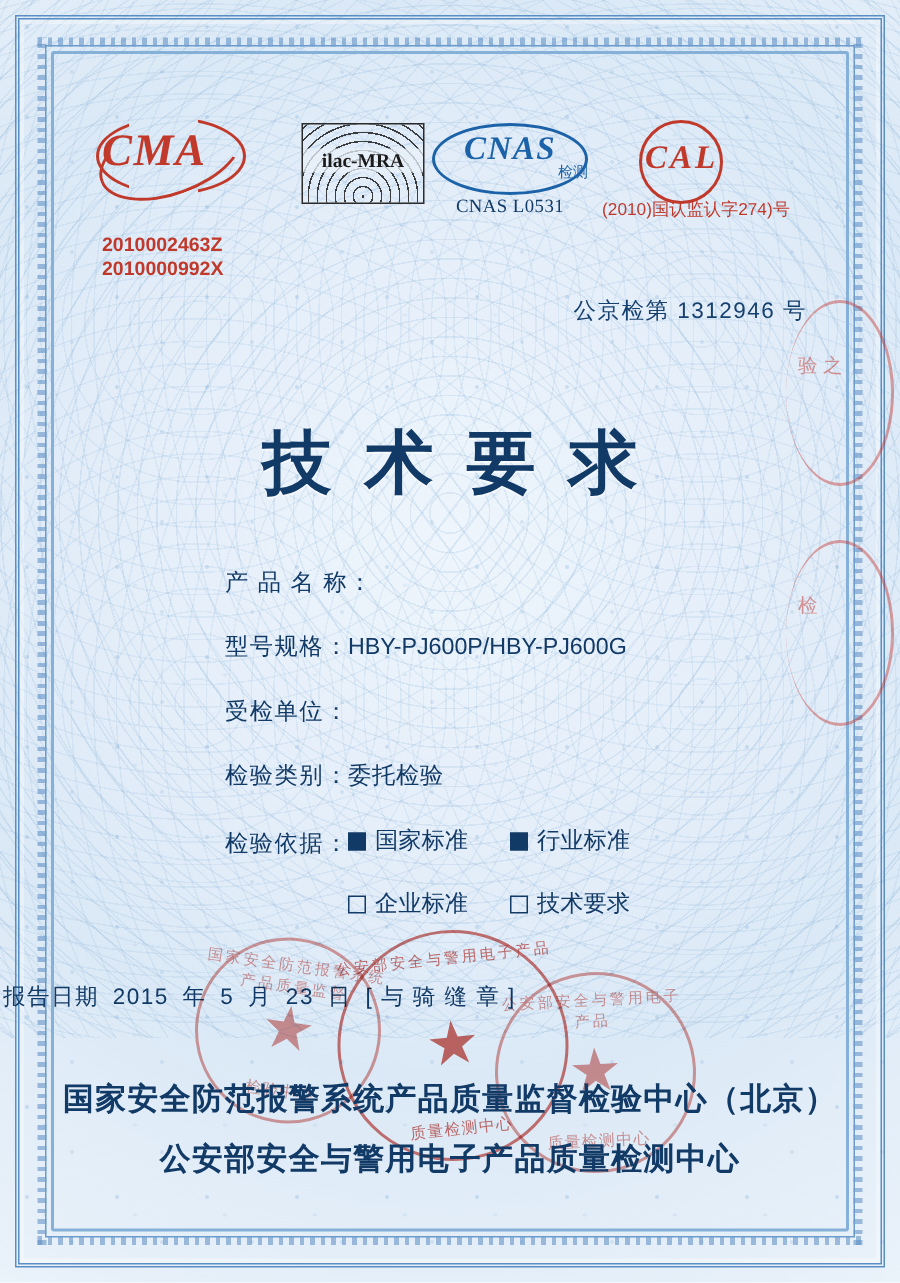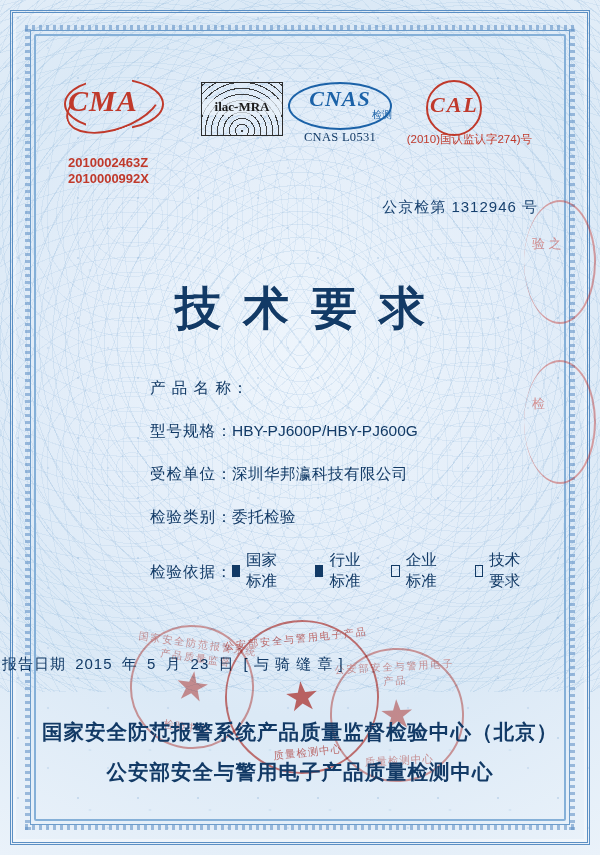--- a/index.html
+++ b/index.html
@@ -211,21 +211,21 @@
     font-style: italic;
     font-weight: bold;
     font-size: 22px;
     color: #c0392b;
     letter-spacing: 2px;
   }
   .cal-code {
     position: absolute;
     left: -24px; top: 50px;
     width: 136px;
-    text-align: right;
+    text-align: center;
     font-size: 11.5px;
     color: #c0392b;
   }
 
   .cma-codes {
     position: absolute;
     left: 68px;
     top: 155px;
     font-family: "Liberation Sans", sans-serif;
     font-size: 13px;
@@ -289,21 +289,21 @@
   }
 
   .field-row-checks {
     display: flex;
     align-items: baseline;
     font-size: 15.5px;
     color: #123a66;
   }
   .checks {
     display: flex;
-    flex-direction: row;
+    flex-direction: column;
     gap: 21px;
     align-items: center;
   }
   .check-line {
     display: flex;
     gap: 28px;
   }
   .check-item {
     display: flex;
     align-items: center;
@@ -487,21 +487,20 @@
 
       <div class="field-row">
         <span class="field-label">型号规格</span>
         <span class="field-colon">：</span>
         <span class="field-value mono">HBY-PJ600P/HBY-PJ600G</span>
       </div>
 
       <div class="field-row">
         <span class="field-label">受检单位</span>
         <span class="field-colon">：</span>
-        <span class="field-value">深圳华邦瀛科技有限公司</span>
       </div>
 
       <div class="field-row">
         <span class="field-label">检验类别</span>
         <span class="field-colon">：</span>
         <span class="field-value">委托检验</span>
       </div>
 
       <div class="field-row-checks">
         <span class="field-label">检验依据</span>

